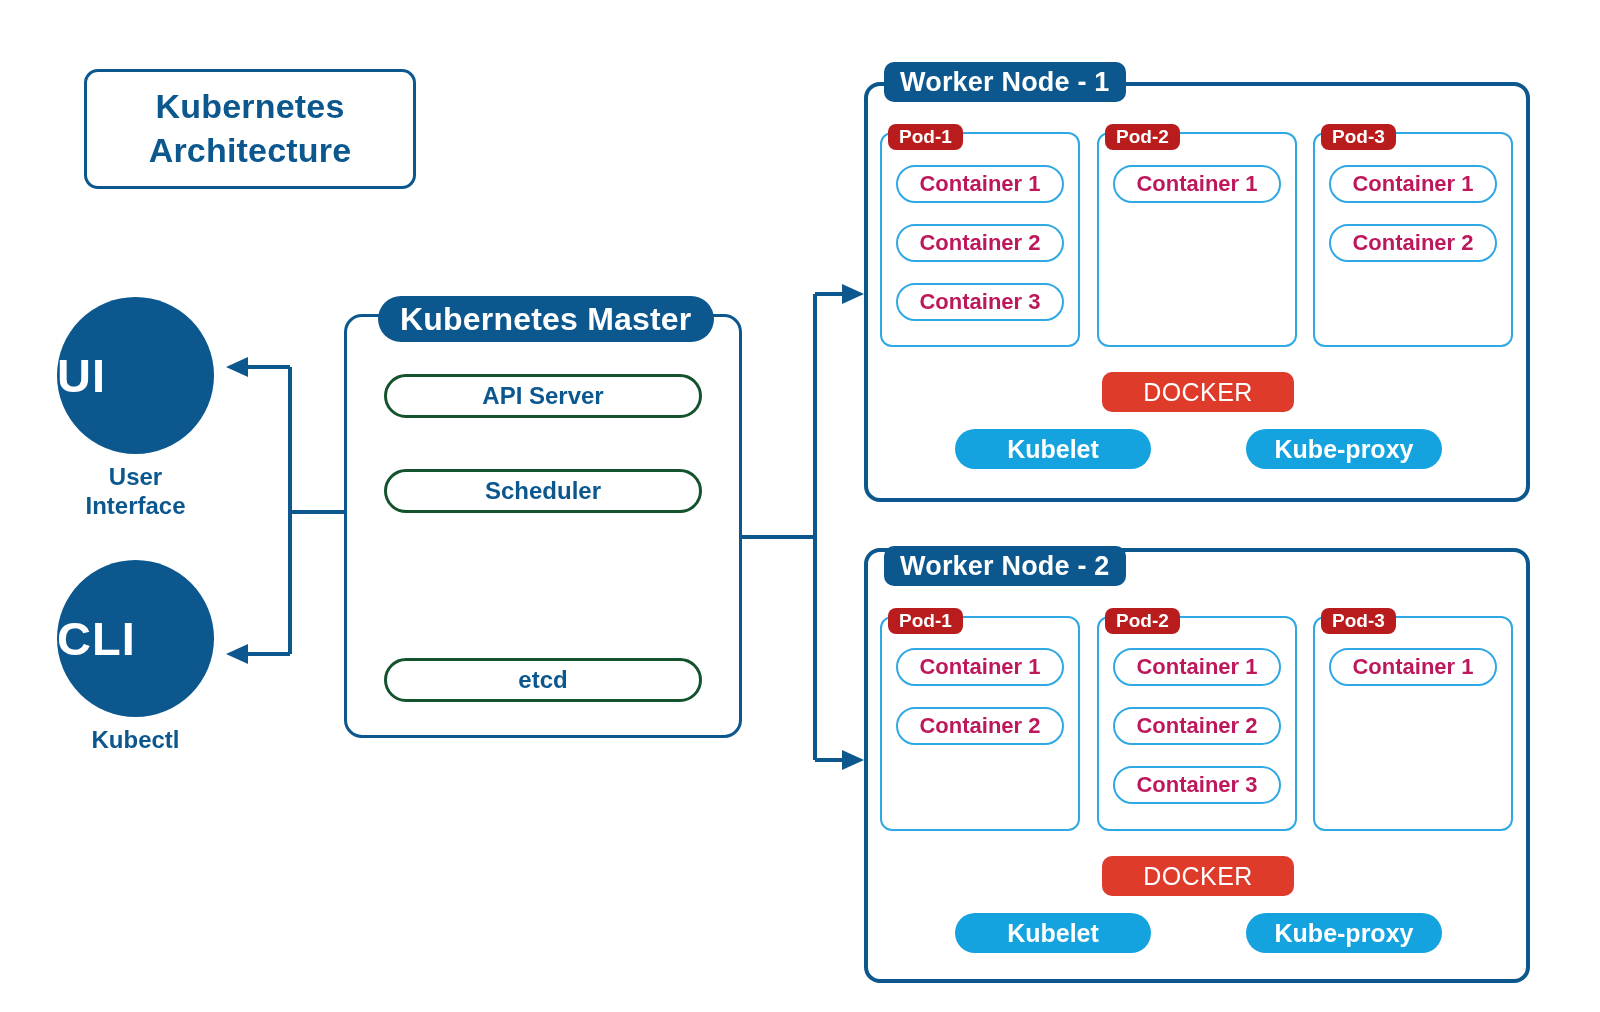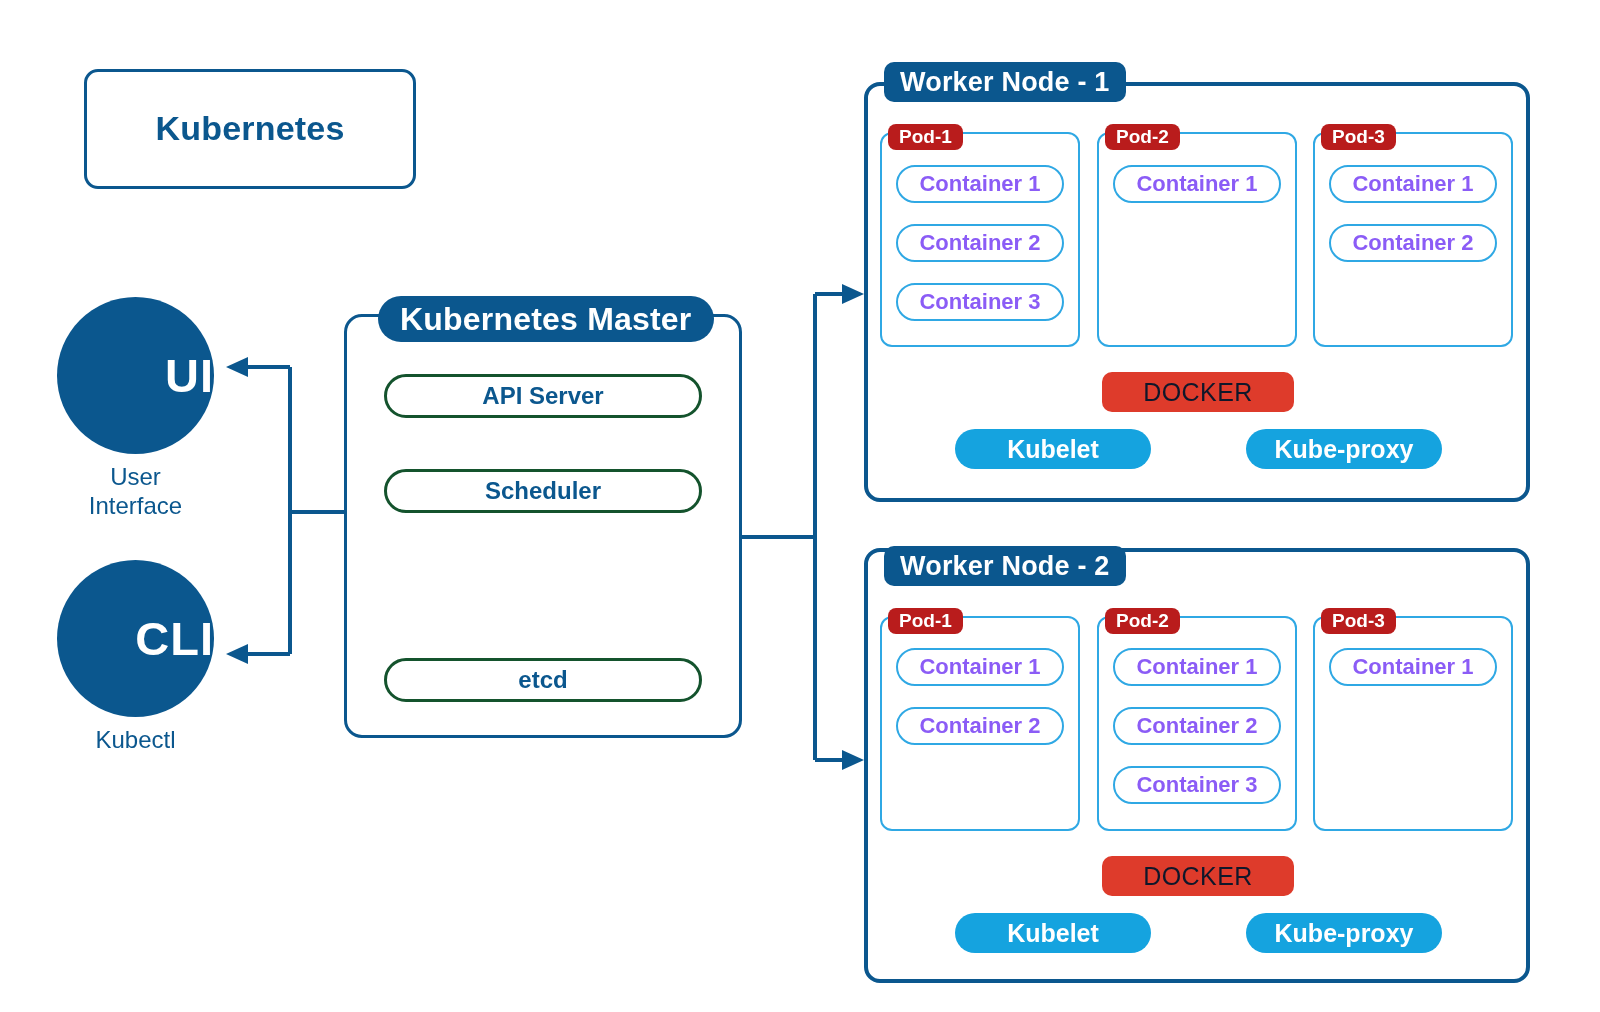--- a/index.html
+++ b/index.html
@@ -40,32 +40,32 @@
     text-align: center;
     letter-spacing: 0.2px;
   }
 
   
   .client-circle {
     border-radius: 50%;
     background: #0B578E;
     display: flex;
     align-items: center;
-    justify-content: flex-end;
+    justify-content: flex-start;
     color: #ffffff;
     font-weight: bold;
     font-size: 47px;
     letter-spacing: 1px;
   }
   #ui-circle { left: 57px; top: 265px; width: 157px; height: 157px; }
   #cli-circle { left: 57px; top: 528px; width: 157px; height: 157px; }
   .client-caption {
     color: #0B578E;
     font-size: 24px;
-    font-weight: normal;
+    font-weight: bold;
     text-align: center;
     line-height: 1.22;
     width: 157px;
   }
   #ui-caption { left: 57px; top: 430px; }
   #cli-caption { left: 57px; top: 693px; }
 
   
   #master-box {
     left: 344px; top: 282px;
@@ -144,32 +144,32 @@
     align-items: center;
   }
   .container-pill {
     height: 38px;
     border: 2px solid #2FA8E4;
     border-radius: 19px;
     box-sizing: border-box;
     display: flex;
     align-items: center;
     justify-content: center;
-    color: #8b5cf6;
+    color: #be185d;
     font-size: 22px;
     font-weight: bold;
     background: #ffffff;
   }
 
   
   .docker-pill {
     height: 40px;
     background: #DE3B2B;
     border-radius: 10px;
-    color: #0f172a;
+    color: #ffffff;
     font-size: 25px;
     display: flex;
     align-items: center;
     justify-content: center;
     letter-spacing: 0.4px;
   }
   .agent-pill {
     height: 40px;
     background: #15A3DF;
     border-radius: 20px;
@@ -210,20 +210,21 @@
       <polygon points="226,335 248,325 248,345"></polygon>
       <polygon points="226,622 248,612 248,632"></polygon>
       <polygon points="864,262 842,252 842,272"></polygon>
       <polygon points="864,728 842,718 842,738"></polygon>
     </g>
   </svg>
 
   <div id="title-box" class="abs">
     <div class="title-text">
       <div>Kubernetes</div>
+      <div>Architecture</div>
     </div>
   </div>
 
   <div id="ui-circle" class="abs client-circle">
     <span>UI</span>
   </div>
   <div id="ui-caption" class="abs client-caption">
     <div>User</div>
     <div>Interface</div>
   </div>

